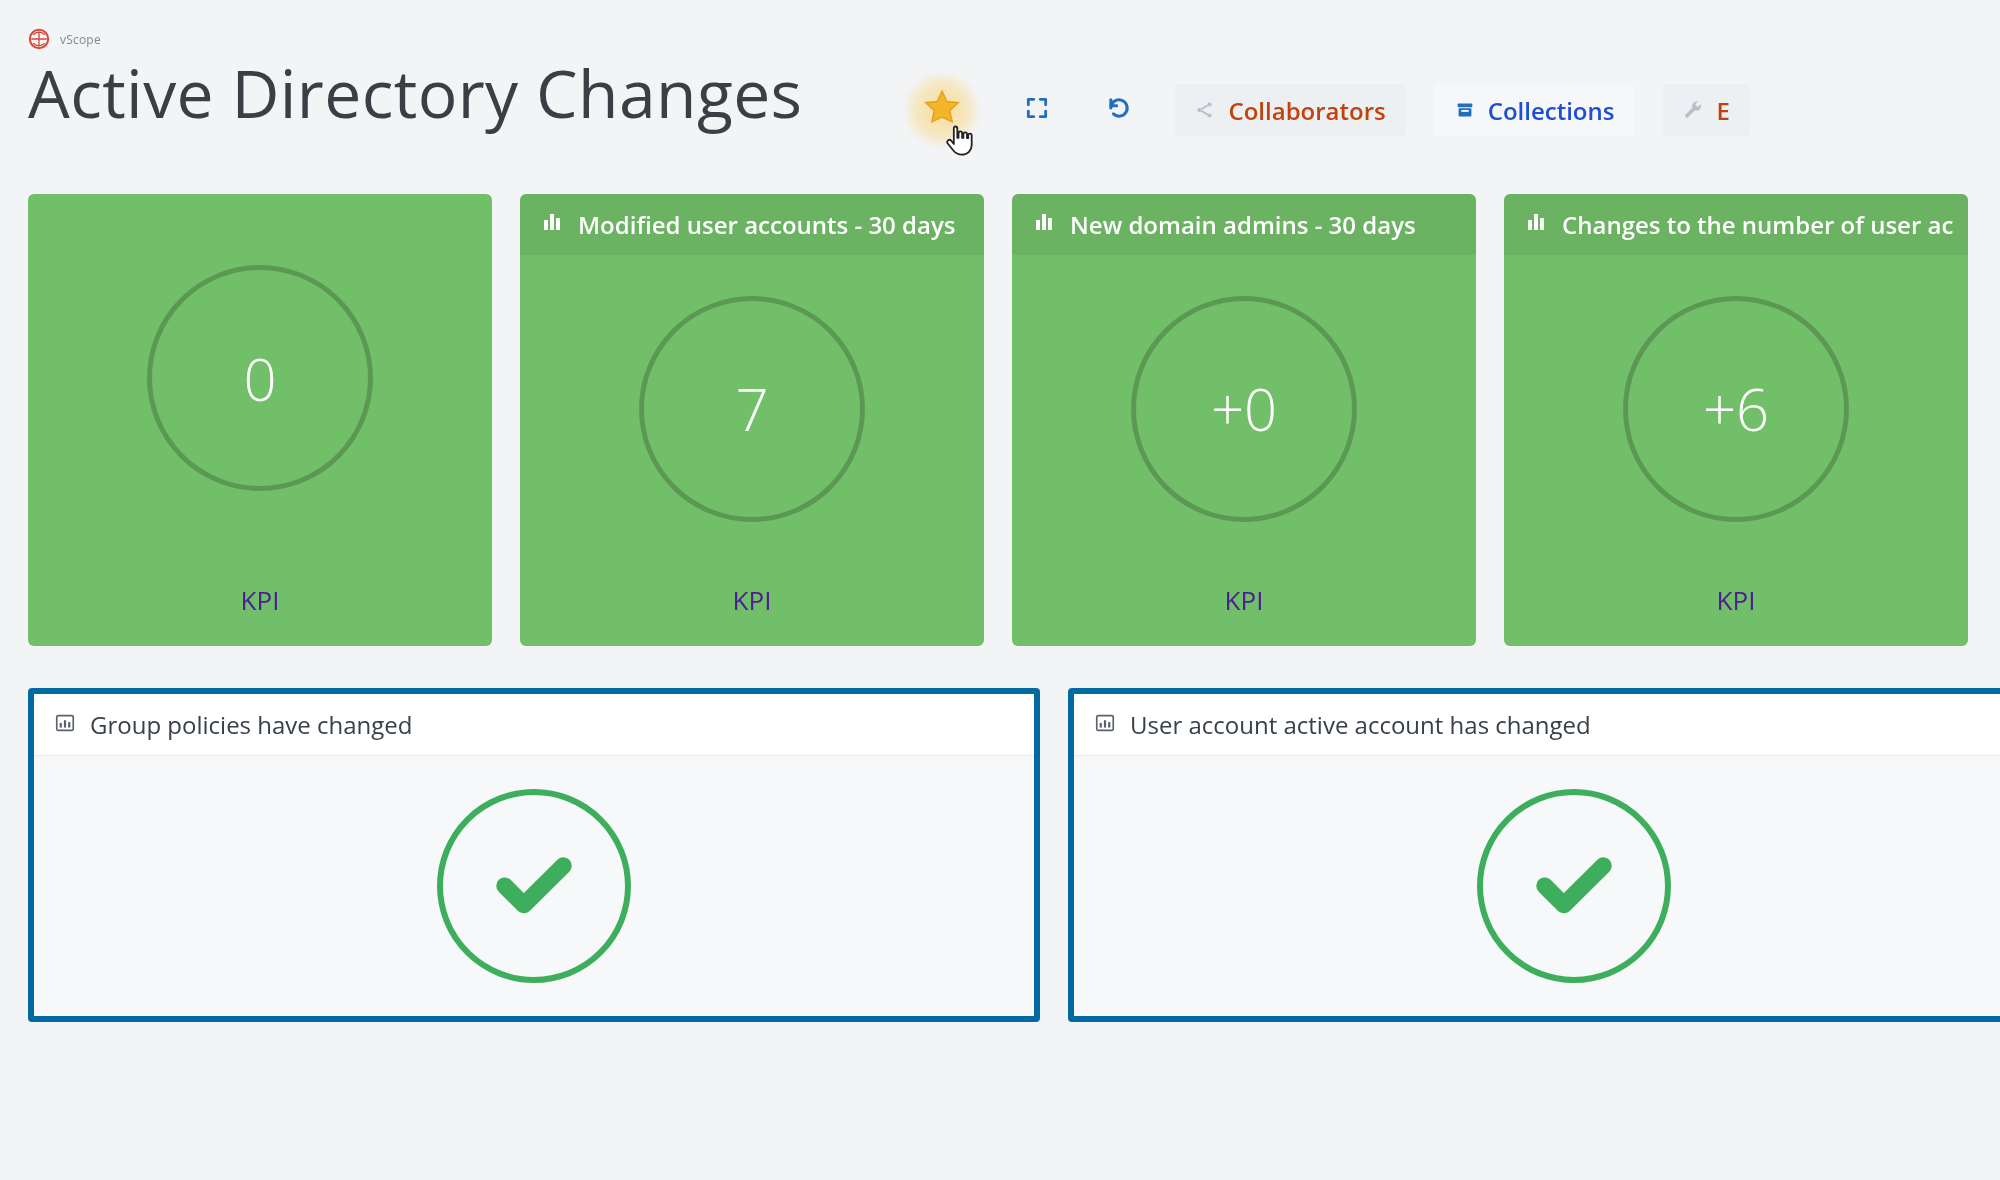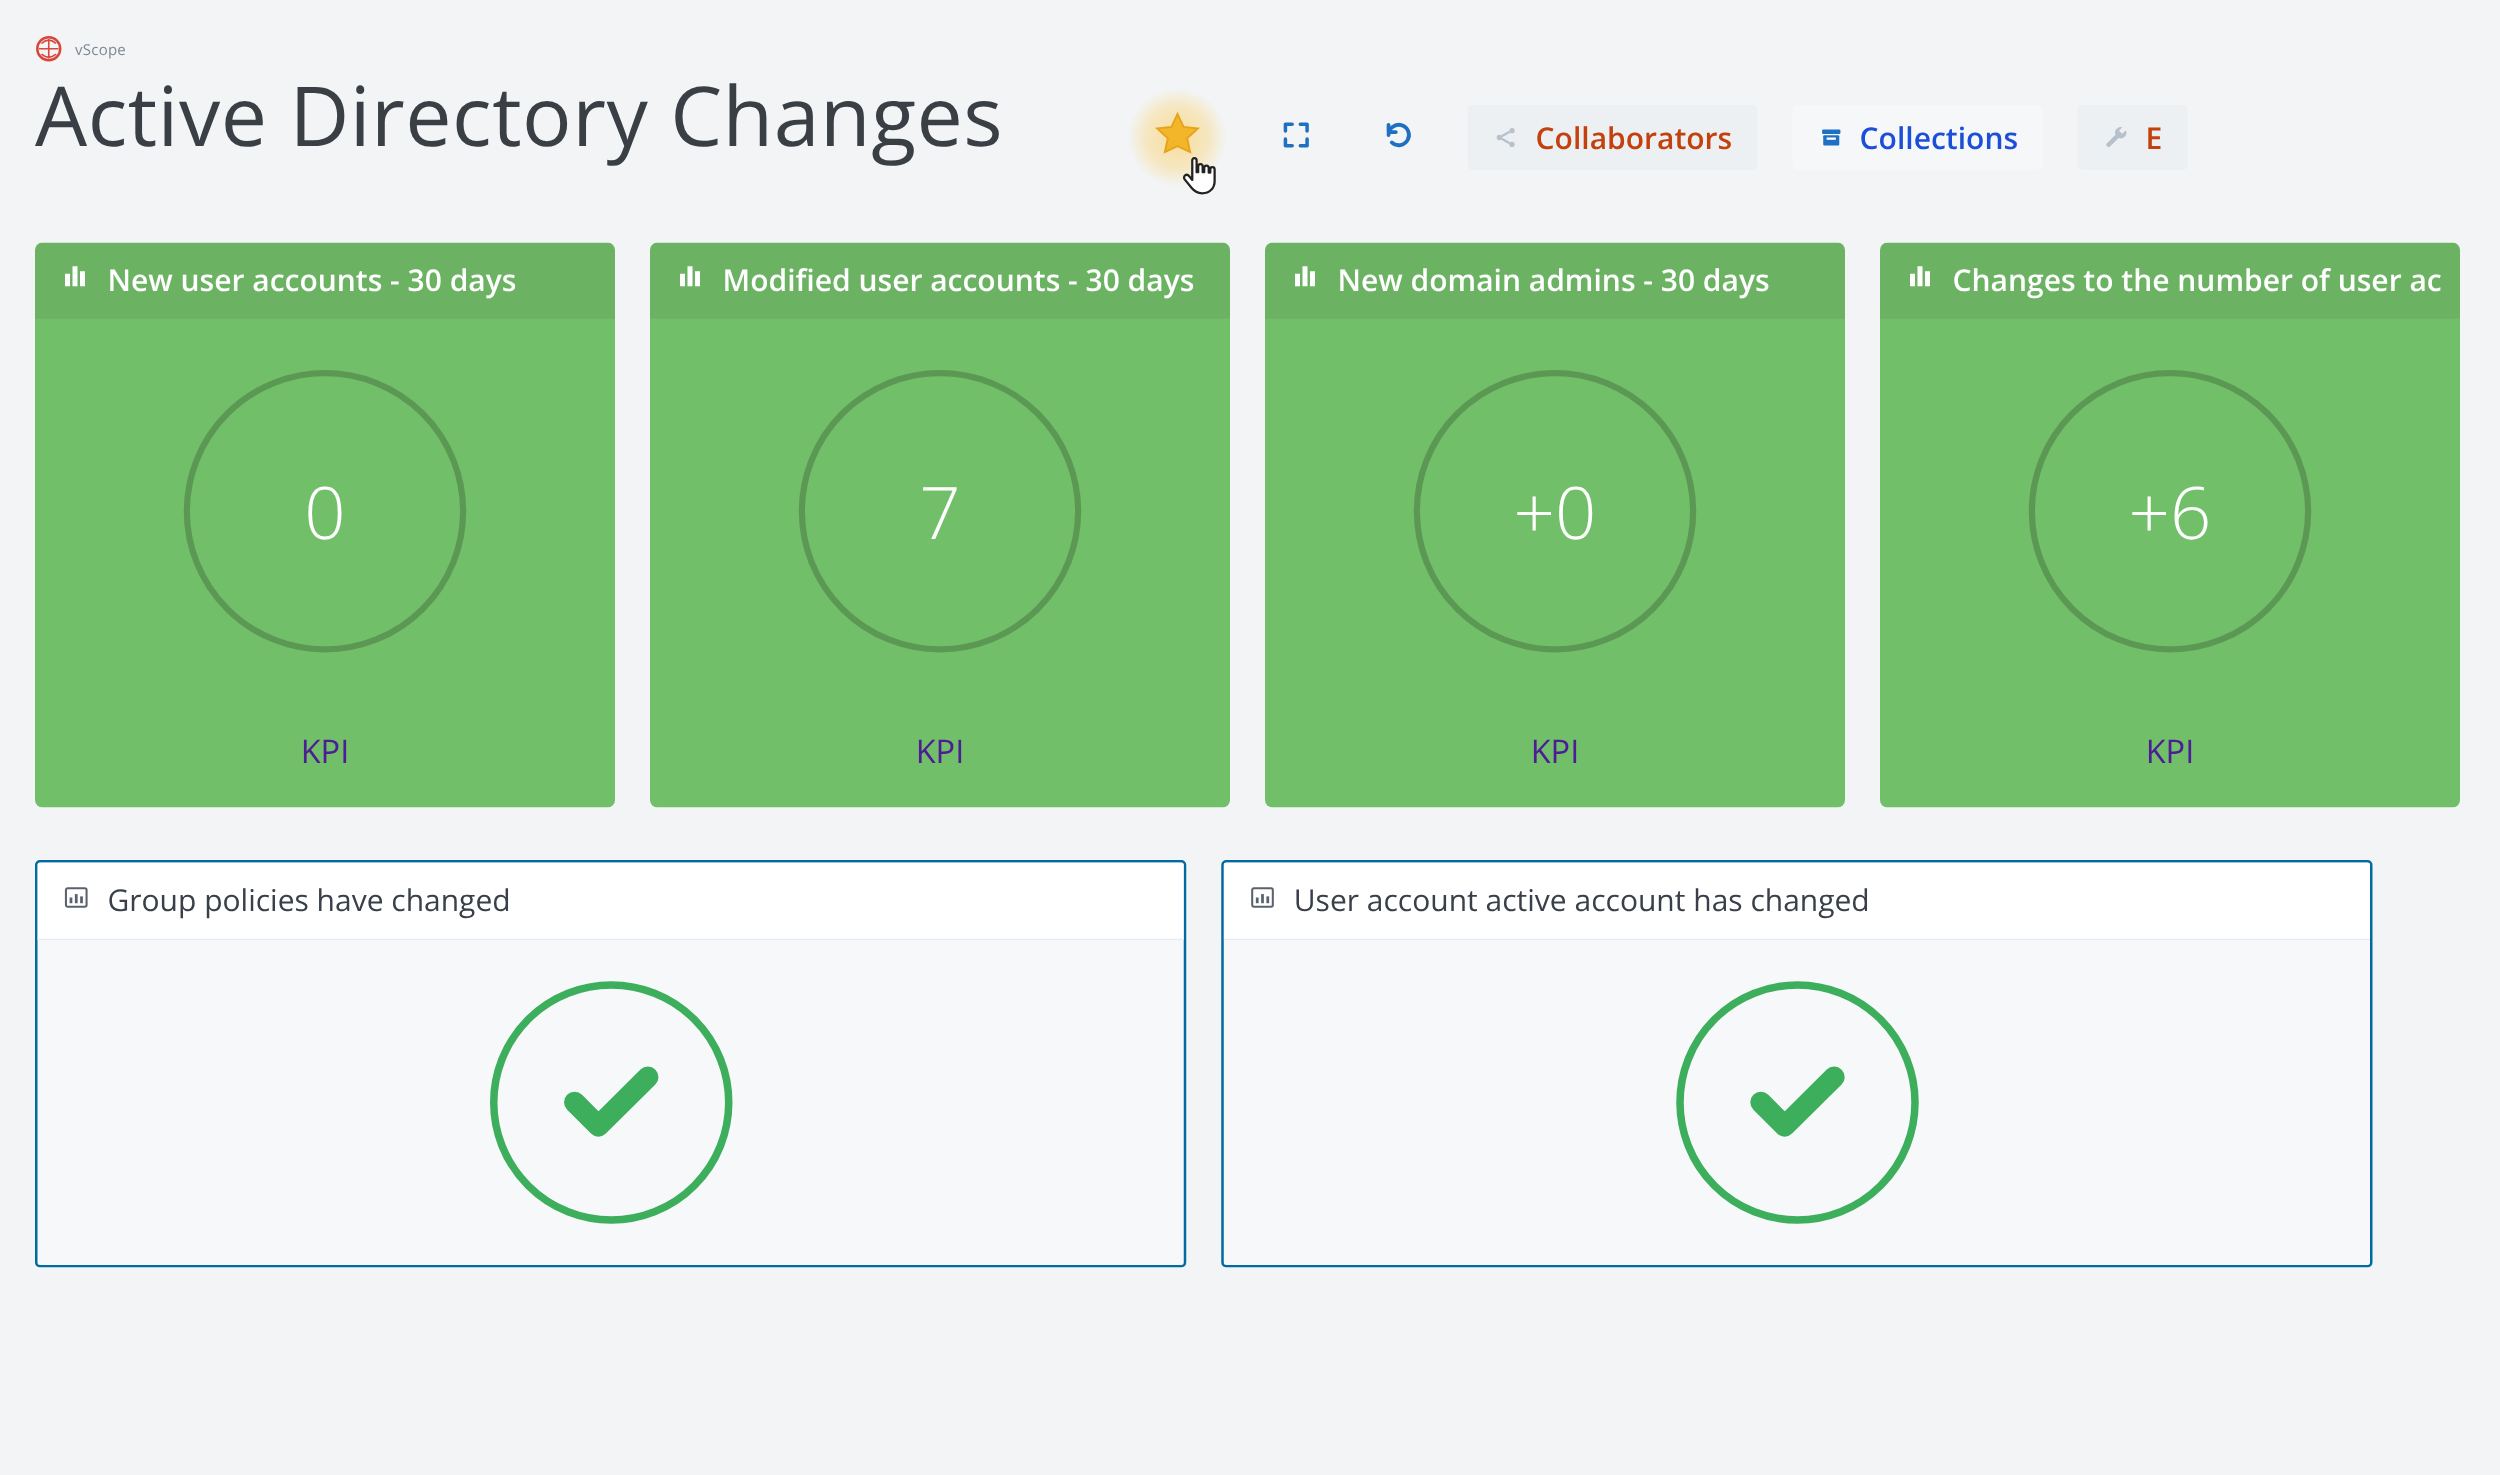--- a/index.html
+++ b/index.html
@@ -167,23 +167,23 @@
   }
 
   
   .panel-row {
     display: flex;
     gap: 28px;
     margin-top: 42px;
     overflow: hidden;
   }
   .panel {
-    width: 921px;
+    width: 1012px;
     background: #f7f8f9;
-    border: 2px solid #0369a1;
+    border: 6px solid #0369a1;
     border-radius: 4px;
     flex: 0 0 auto;
     overflow: hidden;
   }
   .panel-head {
     display: flex;
     align-items: center;
     gap: 14px;
     background: #ffffff;
     border-bottom: 1px solid #e7eaee;
@@ -289,30 +289,20 @@
         </span>
         <span>E</span>
       </span>
 
     </div>
   </div>
 
   <div class="kpi-row">
 
     <div class="kpi-card" style="--kpi-bg:#72bf6a">
-      <div class="kpi-head">
-        <span>
-          <svg viewBox="0 0 24 24" width="24" height="24">
-            <rect x="4" y="10" width="4" height="10" fill="#fff"></rect>
-              <rect x="10" y="4" width="4" height="16" fill="#fff"></rect>
-              <rect x="16" y="8" width="4" height="12" fill="#fff"></rect>
-          </svg>
-        </span>
-        <span>New user accounts - 30 days</span>
-      </div>
       <div class="kpi-body">
         <div class="kpi-ring">
           <span class="kpi-value">0</span>
         </div>
       </div>
       <div class="kpi-foot">KPI</div>
     </div>
 
     <div class="kpi-card" style="--kpi-bg:#72bf6a">
       <div class="kpi-head">

